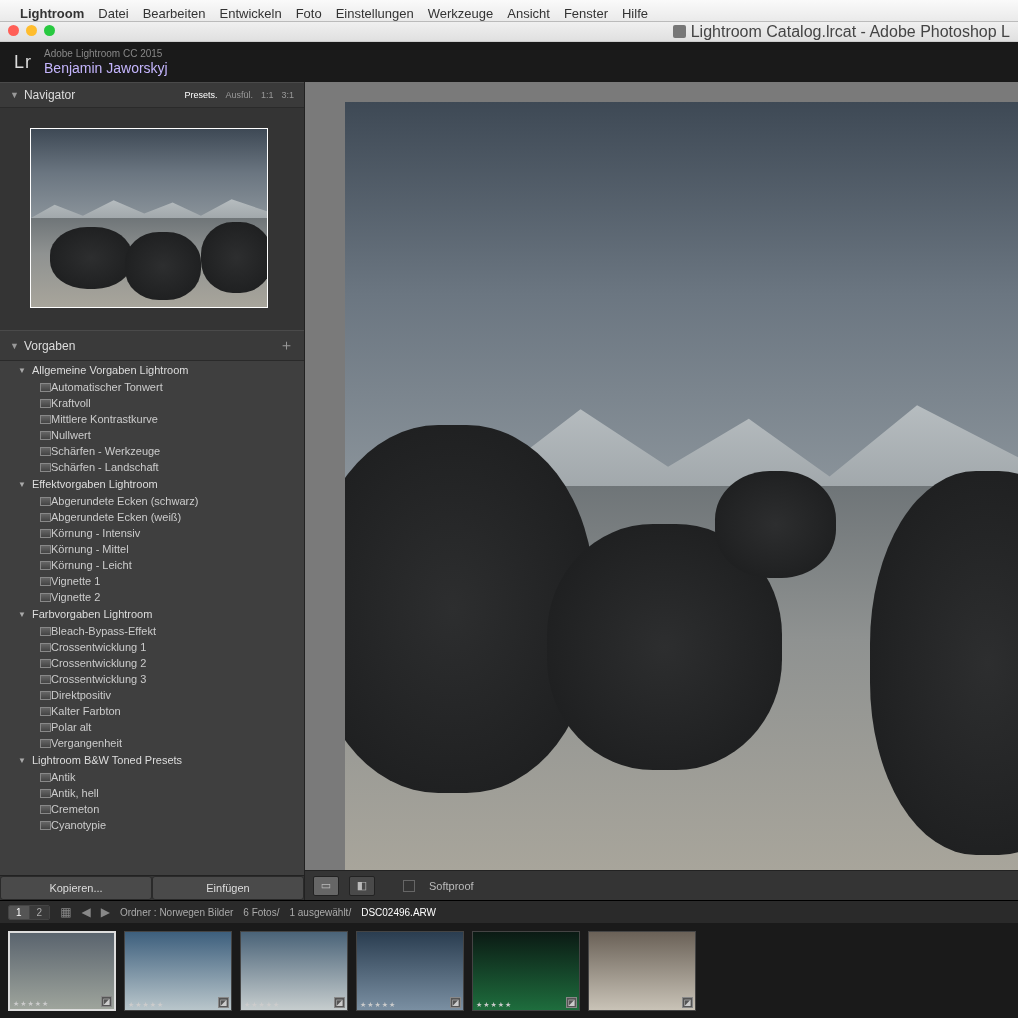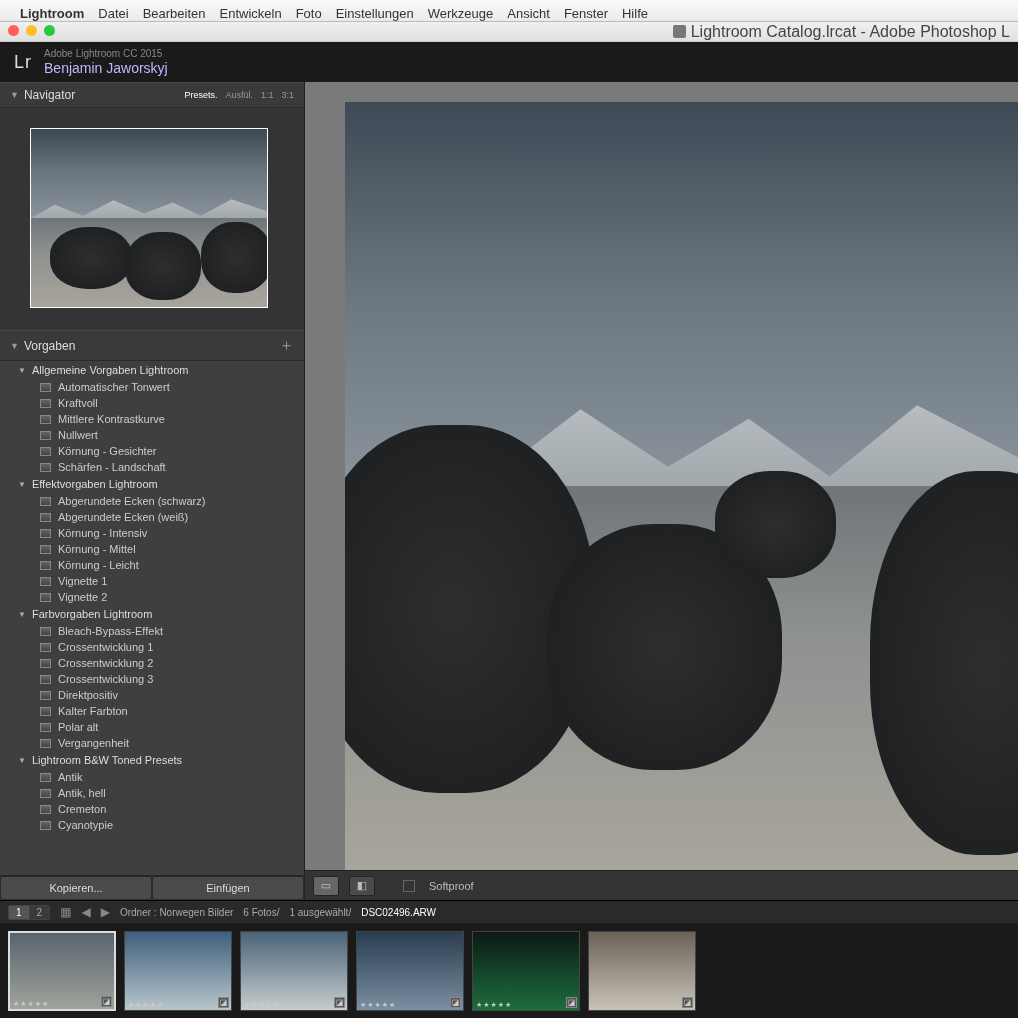--- a/index.html
+++ b/index.html
@@ -21,21 +21,21 @@
   .left-panel { width: 305px; background: #343434; display:flex; flex-direction:column; border-right:1px solid #222; }
   .panel-header { display:flex; align-items:center; justify-content:space-between; padding: 5px 10px; background:#3a3a3a; border-top:1px solid #4a4a4a; border-bottom:1px solid #2a2a2a; font-size:12px; color:#ddd; }
   .panel-header .tri { margin-right:5px; font-size:9px; color:#999 }
   .nav-options { font-size:9px; color:#999; display:flex; gap:8px; }
   .nav-options span.sel{ color:#fff }
   .nav-preview { padding: 20px 30px 22px 30px; }
   .nav-img { width: 238px; height: 180px; border:1px solid #fff; background:#222; position:relative; overflow:hidden; }
   .presets-scroll { flex:1; overflow-y:auto; background:#3f3f3f; }
   .folder { padding: 3px 10px 3px 18px; font-size:11px; color:#ddd; display:flex; align-items:center; gap:6px; cursor:default; }
   .folder .tri { font-size:8px; color:#aaa; }
-  .preset-item { padding: 2px 10px 2px 40px; font-size:11px; color:#ccc; display:flex; align-items:center; gap:7px; cursor:default; }
+  .preset-item { padding: 2px 10px 2px 40px; font-size:11px; color:#ccc; display:flex; align-items:center; cursor:default; }
   .pi-icon { width:11px; height:9px; border:1px solid #888; background:linear-gradient(#666,#444); display:inline-block; }
   .left-buttons { display:flex; gap:0; background:#343434; border-top:1px solid #222; }
   .left-buttons button { flex:1; background:#4a4a4a; border:1px solid #2a2a2a; color:#ddd; font-size:11px; padding:5px 0; cursor:pointer; border-radius:3px; }
   .center { flex:1; background:#7a7a7a; display:flex; flex-direction:column; }
   .image-area { flex:1; display:flex; align-items:center; justify-content:center; padding: 20px 0 0 40px; overflow:hidden; }
   .main-img { width:100%; height:100%; background:#222; position:relative; overflow:hidden; }
   .toolbar { height: 30px; background:#343434; border-top:1px solid #222; display:flex; align-items:center; padding:0 8px; gap:10px; font-size:11px; color:#bbb; }
   .tb-btn { width:26px; height:20px; background:#4a4a4a; border:1px solid #222; display:flex; align-items:center; justify-content:center; border-radius:2px; cursor:pointer; }
   .tb-btn.active{ background:#666 }
   .tb-check { width:12px; height:12px; border:1px solid #666; display:inline-block; margin-right:4px; vertical-align:middle; }
@@ -147,21 +147,21 @@
         <div class="preset-item">
           <span class="pi-icon"></span>
           <span>Mittlere Kontrastkurve</span>
         </div>
         <div class="preset-item">
           <span class="pi-icon"></span>
           <span>Nullwert</span>
         </div>
         <div class="preset-item">
           <span class="pi-icon"></span>
-          <span>Körnung - Gesichter</span>
+          <span>Schärfen - Werkzeuge</span>
         </div>
         <div class="preset-item">
           <span class="pi-icon"></span>
           <span>Schärfen - Landschaft</span>
         </div>
         <div class="folder">
           <span class="tri">▼</span>
           <span>Effektvorgaben Lightroom</span>
         </div>
         <div class="preset-item">

